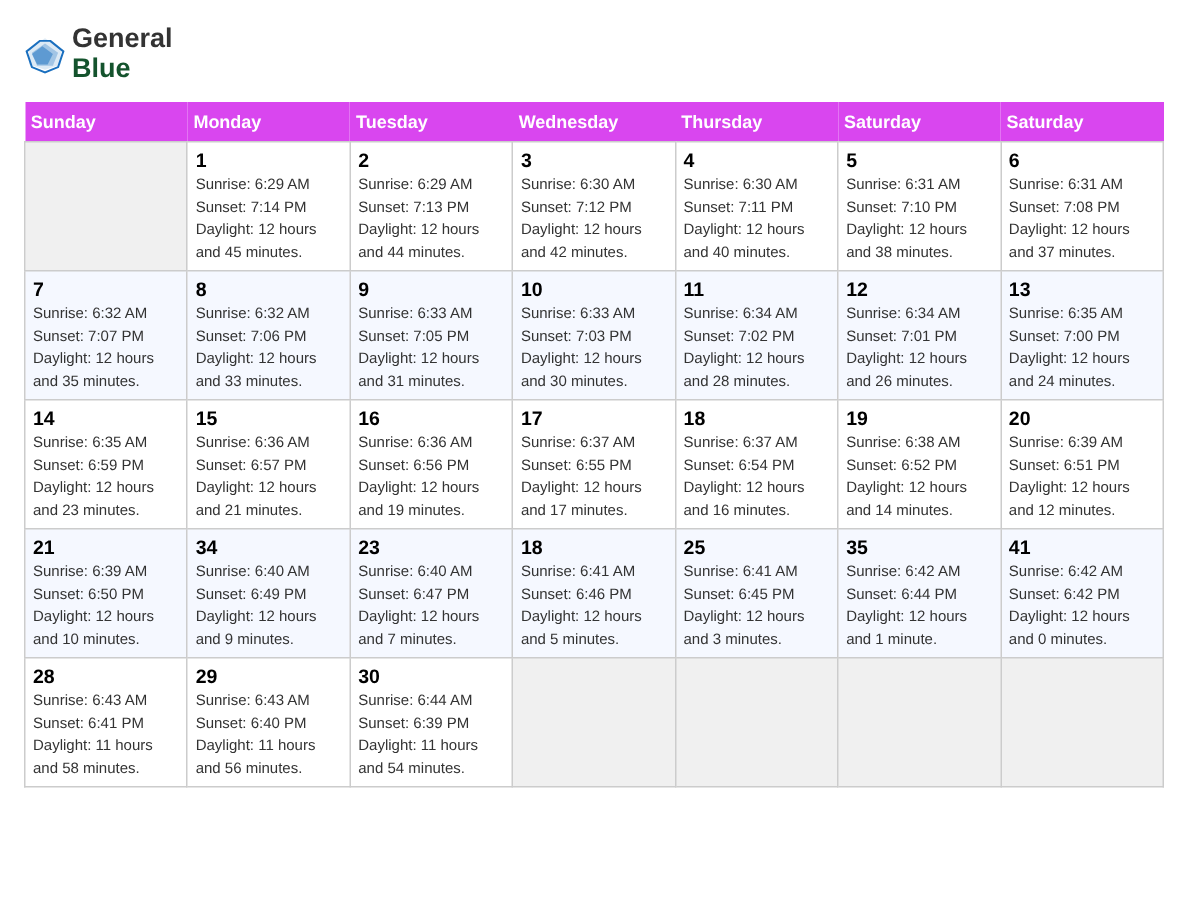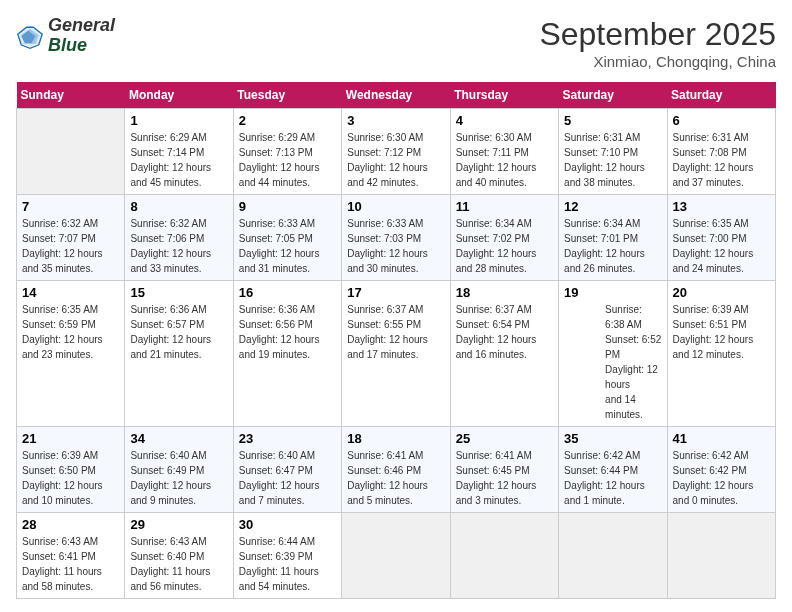--- a/index.html
+++ b/index.html
@@ -18,21 +18,20 @@
     }
     .logo {
       display: flex;
       align-items: center;
       gap: 4px;
     }
     .logo-text {
       font-size: 18px;
       font-weight: bold;
       line-height: 1.1;
-      font-style: italic;
     }
     .logo-general { color: #333; }
     .logo-blue { color: #14532d; }
     .logo-icon {
       width: 28px;
       height: 28px;
     }
     .title-block {
       text-align: right;
     }
@@ -44,21 +43,21 @@
     .subtitle {
       font-size: 15px;
       color: #555;
     }
     table {
       width: 100%;
       border-collapse: collapse;
       font-size: 11px;
     }
     thead tr th {
-      background-color: #be185d;
+      background-color: #d946ef;
       color: #fff;
       padding: 6px 4px;
       text-align: left;
       font-size: 12px;
       font-weight: bold;
     }
     tbody tr td {
       border: 1px solid #ccc;
       vertical-align: top;
       padding: 4px 5px;
@@ -98,24 +97,20 @@
       <polygon points="16,4 28,12 28,24 16,28 4,24 4,12" fill="#1a6fbf" opacity="0.15"></polygon>
       <polygon points="20,6 30,14 26,26 16,30 6,26 2,14 12,6" fill="none" stroke="#1a6fbf" stroke-width="1.5"></polygon>
       <polygon points="16,8 26,15 22,25 10,25 6,15" fill="#1a6fbf" opacity="0.3"></polygon>
       <path d="M14 10 L22 16 L18 24 L10 24 L6 16 Z" fill="#1a6fbf" opacity="0.5"></path>
     </svg>
     <div class="logo-text">
       <span class="logo-general">General</span><br>
       <span class="logo-blue">Blue</span>
     </div>
   </div>
-  <div class="title-block">
-    <div class="month-title">September 2025</div>
-    <div class="subtitle">Xinmiao, Chongqing, China</div>
-  </div>
 </div>
 
 <table>
   <thead>
     <tr>
     <th>Sunday</th>
         <th>Monday</th>
         <th>Tuesday</th>
         <th>Wednesday</th>
         <th>Thursday</th>
@@ -251,21 +246,21 @@
         </td>
         <td>
           <span class="day-num">18</span>
           <div class="day-info" style="white-space: pre-line;">Sunrise: 6:37 AM
 Sunset: 6:54 PM
 Daylight: 12 hours
 and 16 minutes.</div>
         </td>
         <td>
           <span class="day-num">19</span>
-          <div class="day-info" style="white-space: pre-line; margin-left: 41px;">Sunrise: 6:38 AM
+          <div class="day-info" style="white-space: pre-line;">Sunrise: 6:38 AM
 Sunset: 6:52 PM
 Daylight: 12 hours
 and 14 minutes.</div>
         </td>
         <td>
           <span class="day-num">20</span>
           <div class="day-info" style="white-space: pre-line;">Sunrise: 6:39 AM
 Sunset: 6:51 PM
 Daylight: 12 hours
 and 12 minutes.</div>

